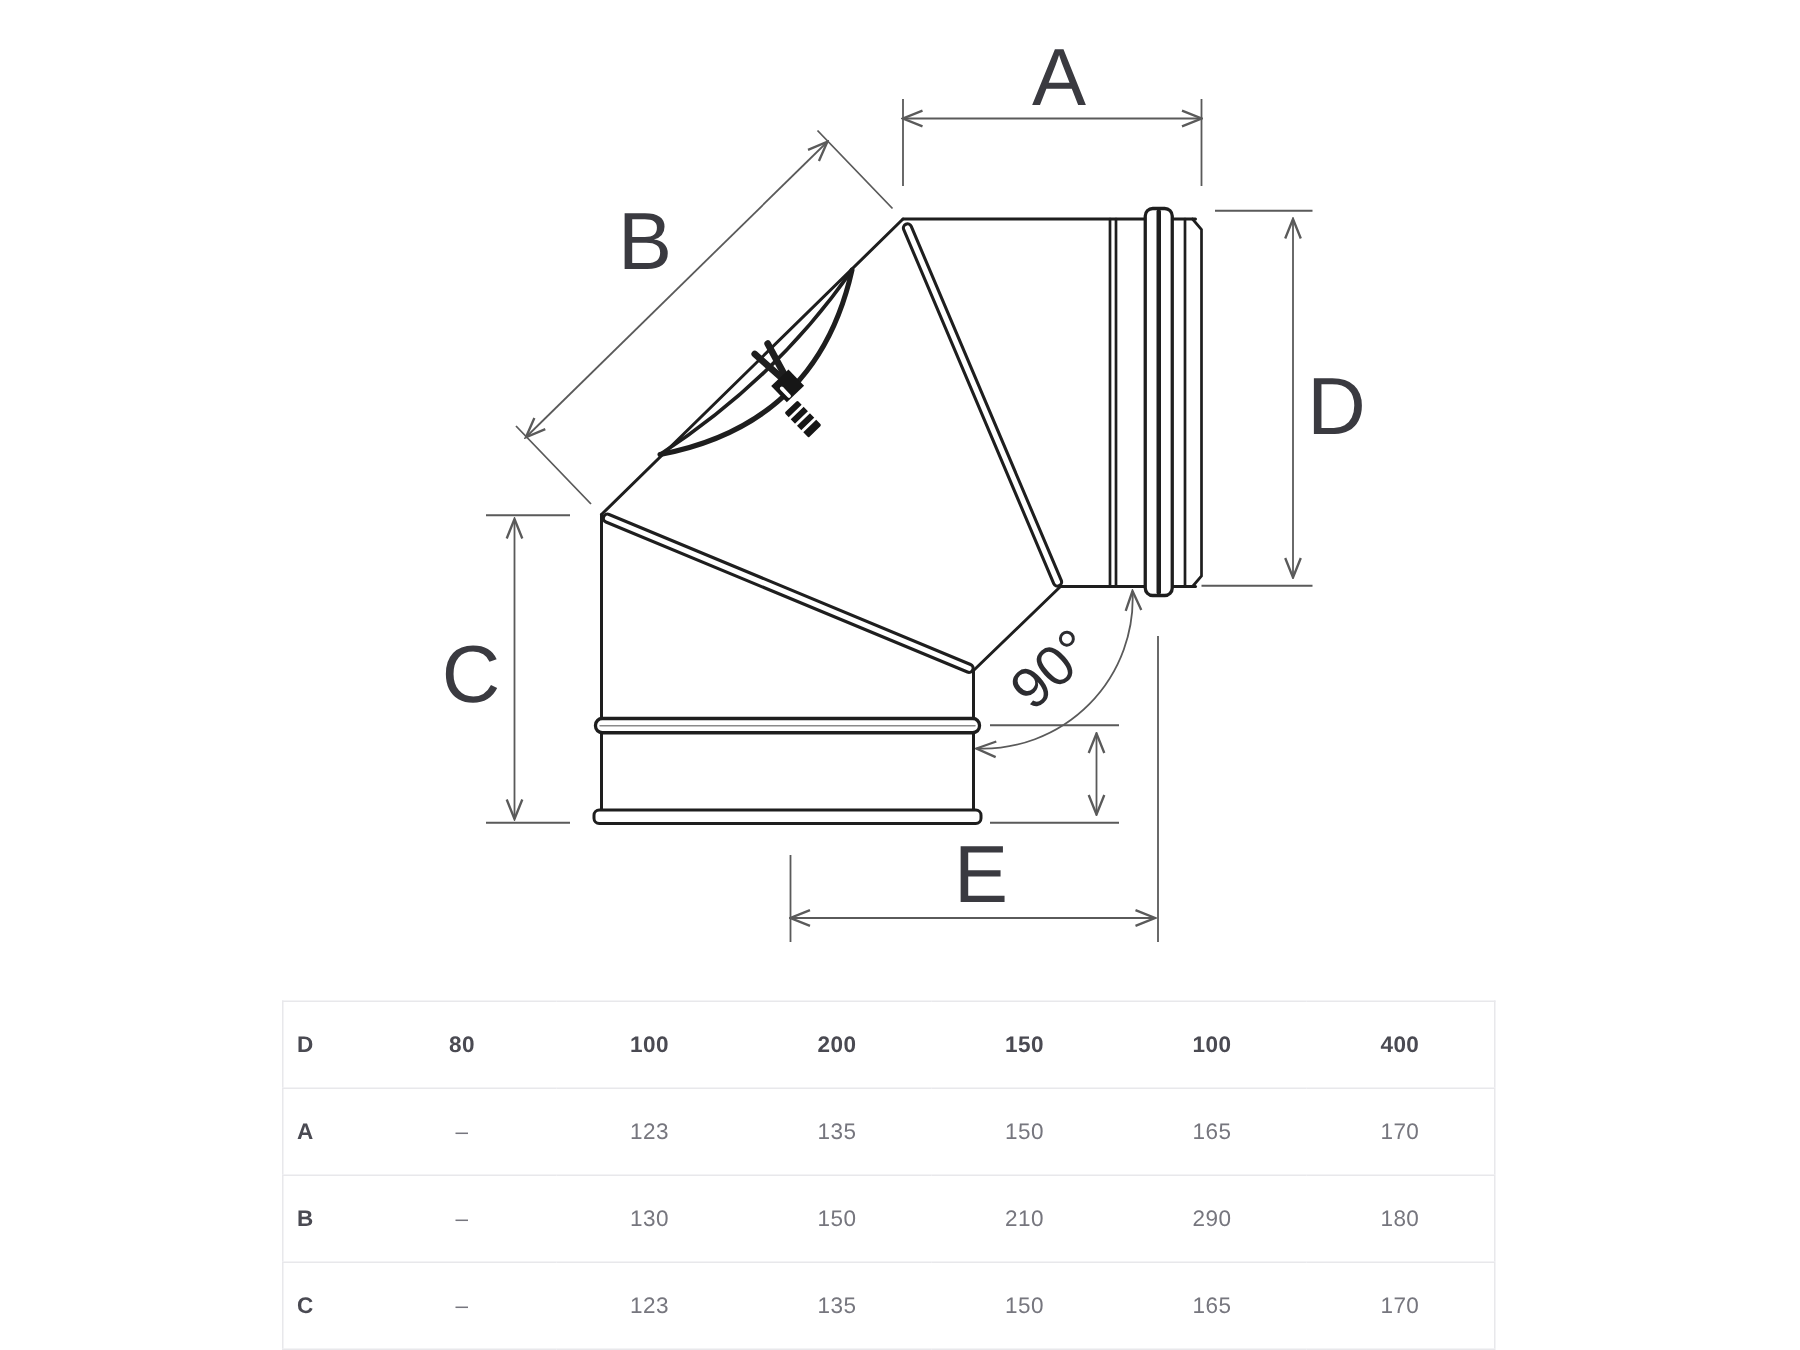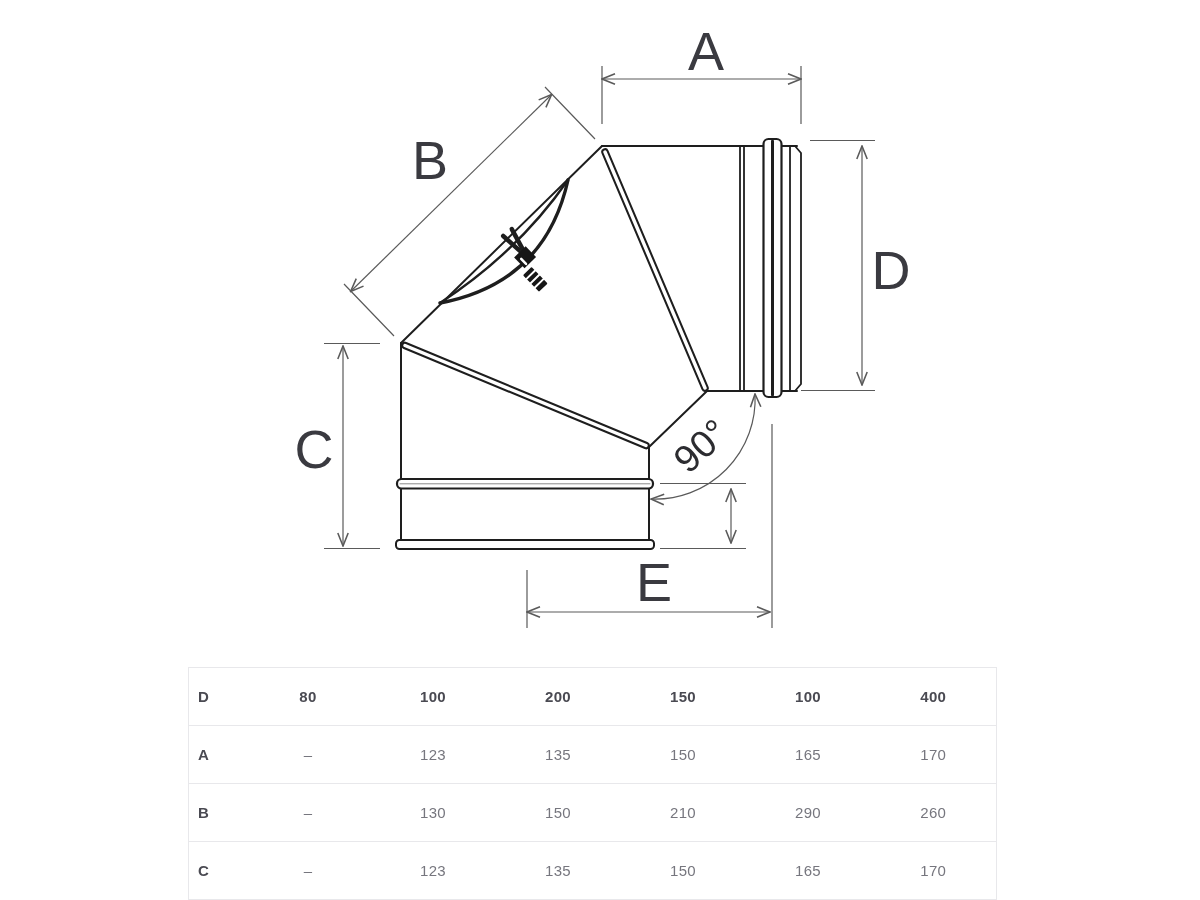--- a/index.html
+++ b/index.html
@@ -154,21 +154,21 @@
           <td>165</td>
           <td>170</td>
         </tr>
         <tr>
           <th class="lbl">B</th>
           <td>–</td>
           <td>130</td>
           <td>150</td>
           <td>210</td>
           <td>290</td>
-          <td>260</td>
+          <td>180</td>
         </tr>
         <tr>
           <th class="lbl">C</th>
           <td>–</td>
           <td>123</td>
           <td>135</td>
           <td>150</td>
           <td>165</td>
           <td>170</td>
         </tr>

